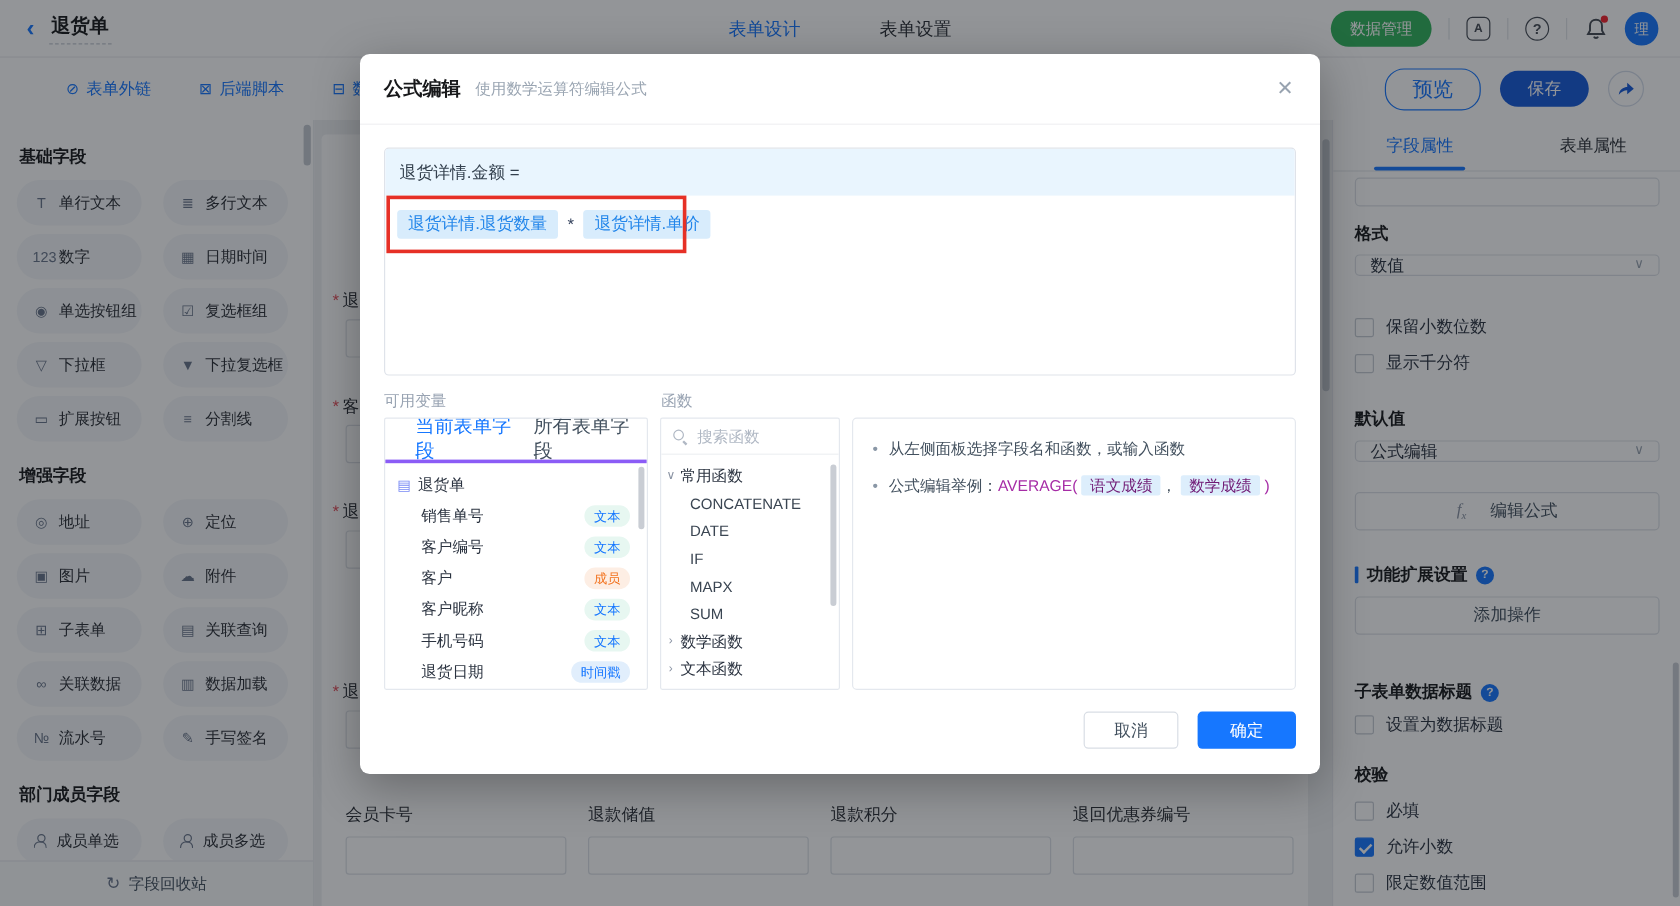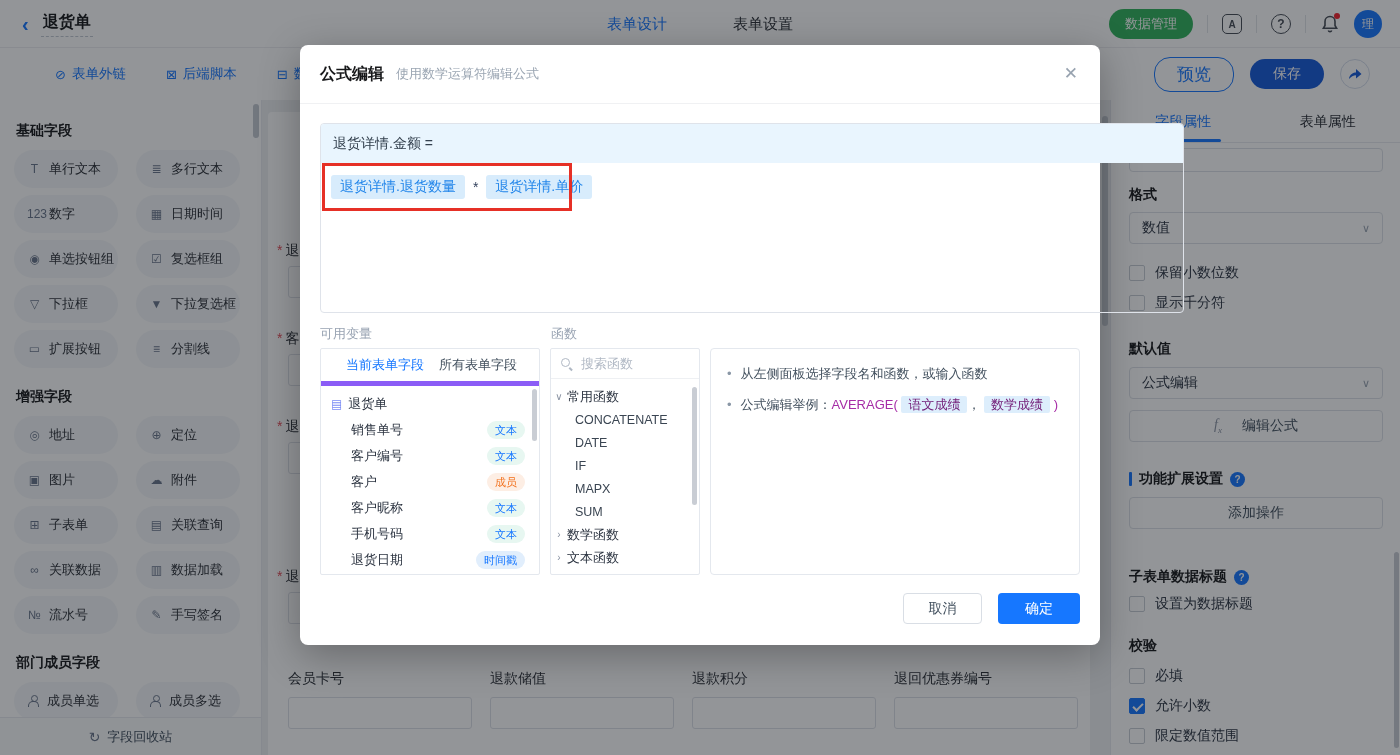--- a/index.html
+++ b/index.html
@@ -56,21 +56,21 @@
   .cv-scroll{position:absolute;right:2px;top:16px;width:6px;height:210px;border-radius:3px;background:#c3c8d0}
 
   
   .rightbar{position:absolute;right:0;top:100px;bottom:0;width:290px;background:#fff;border-left:1px solid #e8eaee;z-index:8}
   .rb-tabs{position:absolute;left:0;top:0;width:100%;height:43px;border-bottom:1px solid #e8eaee;display:flex}
   .rb-tab{flex:1;text-align:center;line-height:42px;font-size:14px;color:#2b2f36;cursor:pointer;position:relative}
   .rb-tab.active{color:#1677ff}
   .rb-tab.active::after{content:"";position:absolute;left:50%;transform:translateX(-50%);bottom:0;width:76px;height:3px;background:#1677ff;border-radius:2px}
   .rb-label{position:absolute;left:18px;font-size:14px;font-weight:bold;color:#17181a;white-space:nowrap}
   .rb-box{position:absolute;left:18px;width:254px;border:1px solid #dde1e7;border-radius:4px;background:#fff}
-  .rb-select{position:absolute;left:18px;width:254px;height:32px;border:1px solid #dde1e7;border-radius:4px;background:#fff;display:flex;align-items:center;padding:0 12px;font-size:14px;color:#2b3340;cursor:pointer}
+  .rb-select{position:absolute;left:18px;width:254px;height:18px;border:1px solid #dde1e7;border-radius:4px;background:#fff;display:flex;padding:0 12px;font-size:14px;color:#2b3340;cursor:pointer}
   .rb-select .chev{margin-left:auto;color:#98a3b0;font-size:11px}
   .rb-btn{position:absolute;left:18px;width:254px;height:32px;border:1px solid #dde1e7;border-radius:4px;background:#fff;display:flex;align-items:center;justify-content:center;gap:20px;font-size:14px;color:#42505e;cursor:pointer}
   .cb-row{position:absolute;left:18px;display:flex;align-items:center;gap:10px;font-size:14px;color:#2b3340;cursor:pointer}
   .cb{width:16px;height:16px;border:1px solid #c6ccd4;border-radius:2px;background:#fff;display:inline-block;flex:none;position:relative}
   .cb.checked{background:#1677ff;border-color:#1677ff}
   .cb.checked::after{content:"";position:absolute;left:5px;top:2px;width:4px;height:8px;border:solid #fff;border-width:0 2px 2px 0;transform:rotate(45deg)}
   .sec-head{position:absolute;left:18px;display:flex;align-items:center;gap:7px;font-size:14px;font-weight:bold;color:#17181a;white-space:nowrap}
   .blue-bar{width:3px;height:14px;background:#1677ff;border-radius:1px}
   .qmark{width:15px;height:15px;border-radius:50%;background:#1677ff;color:#fff;font-size:10px;font-weight:bold;display:inline-flex;align-items:center;justify-content:center}
   .rb-scroll{position:absolute;right:1px;top:452px;width:5px;height:196px;border-radius:3px;background:#c9cdd4}
@@ -78,31 +78,31 @@
   .fx-glyph sub{font-size:9px}
 
   
   .overlay{position:absolute;inset:0;background:rgba(15,19,26,0.45);z-index:40}
   .modal{position:absolute;left:300px;top:45px;width:800px;height:600px;background:#fff;border-radius:8px;box-shadow:0 10px 40px rgba(0,0,0,.3);z-index:50}
   .m-head{position:absolute;left:0;top:0;width:100%;height:59px;border-bottom:1px solid #f0f1f3;display:flex;align-items:center;padding-left:20px}
   .m-title{font-size:16px;font-weight:bold;color:#17181a}
   .m-sub{font-size:13px;color:#9aa5b2;margin-left:12px}
   .m-close{position:absolute;right:22px;top:20px;font-size:17px;color:#98a3b0;cursor:pointer;line-height:1}
 
-  .fxbox{position:absolute;left:20px;top:78px;width:864px;height:190px;border:1px solid #dfe3ea;border-radius:4px;overflow:hidden}
+  .fxbox{position:absolute;left:20px;top:78px;width:760px;height:190px;border:1px solid #dfe3ea;border-radius:4px;overflow:hidden}
   .fx-target{height:39px;background:#e9f5fe;display:flex;align-items:center;padding-left:12px;font-size:14px;color:#33404e}
   .fx-body{padding:12px 10px;display:flex;align-items:center;gap:8px;flex-wrap:wrap}
   .tok-field{background:#d8ecfc;color:#2386ea;font-size:14px;padding:3px 9px;border-radius:3px;white-space:nowrap;cursor:pointer}
   .tok-op{color:#33415c;font-size:14px}
   .annot{position:absolute;left:22px;top:118px;width:250px;height:48px;border:3px solid #e63026;pointer-events:none}
 
   .p-label{position:absolute;top:280px;font-size:13px;color:#98a3b2}
   .panel{position:absolute;top:303px;height:227px;border:1px solid #e4e8ee;border-radius:2px;background:#fff;overflow:hidden}
   .vars-panel{left:20px;width:220px}
-  .vtabs{height:37px;border-bottom:5px solid #8b5cf6;display:flex;align-items:center;gap:15px;padding-left:25px;font-size:13px}
+  .vtabs{height:37px;border-bottom:3px solid #8b5cf6;display:flex;align-items:center;gap:4px;padding-left:25px;font-size:16px}
   .vtab{color:#42505e;cursor:pointer}
   .vtab.active{color:#1677ff}
   .trow{height:26px;display:flex;align-items:center;font-size:13px;color:#2b3340}
   .trow.root{padding-left:10px;gap:6px}
   .trow.child{padding-left:30px}
   .doc-ic{color:#7a8bf5;font-size:12px}
   .tchip{margin-left:auto;margin-right:14px;font-size:11px;padding:1.5px 8px;border-radius:10px;white-space:nowrap}
   .tchip.text{background:#e7f7f1;color:#1677ff}
   .tchip.member{background:#fdeee4;color:#f2711c}
   .tchip.time{background:#e1eefc;color:#1677ff}

